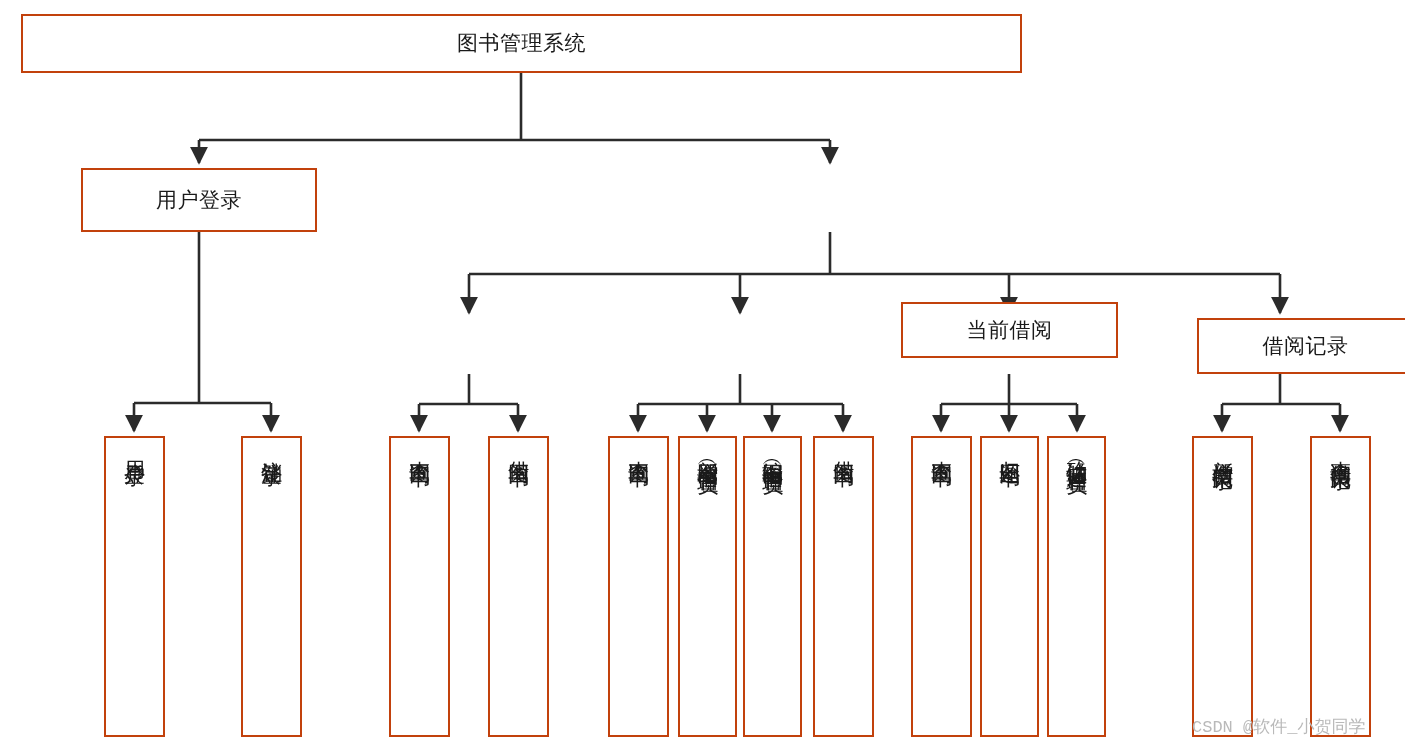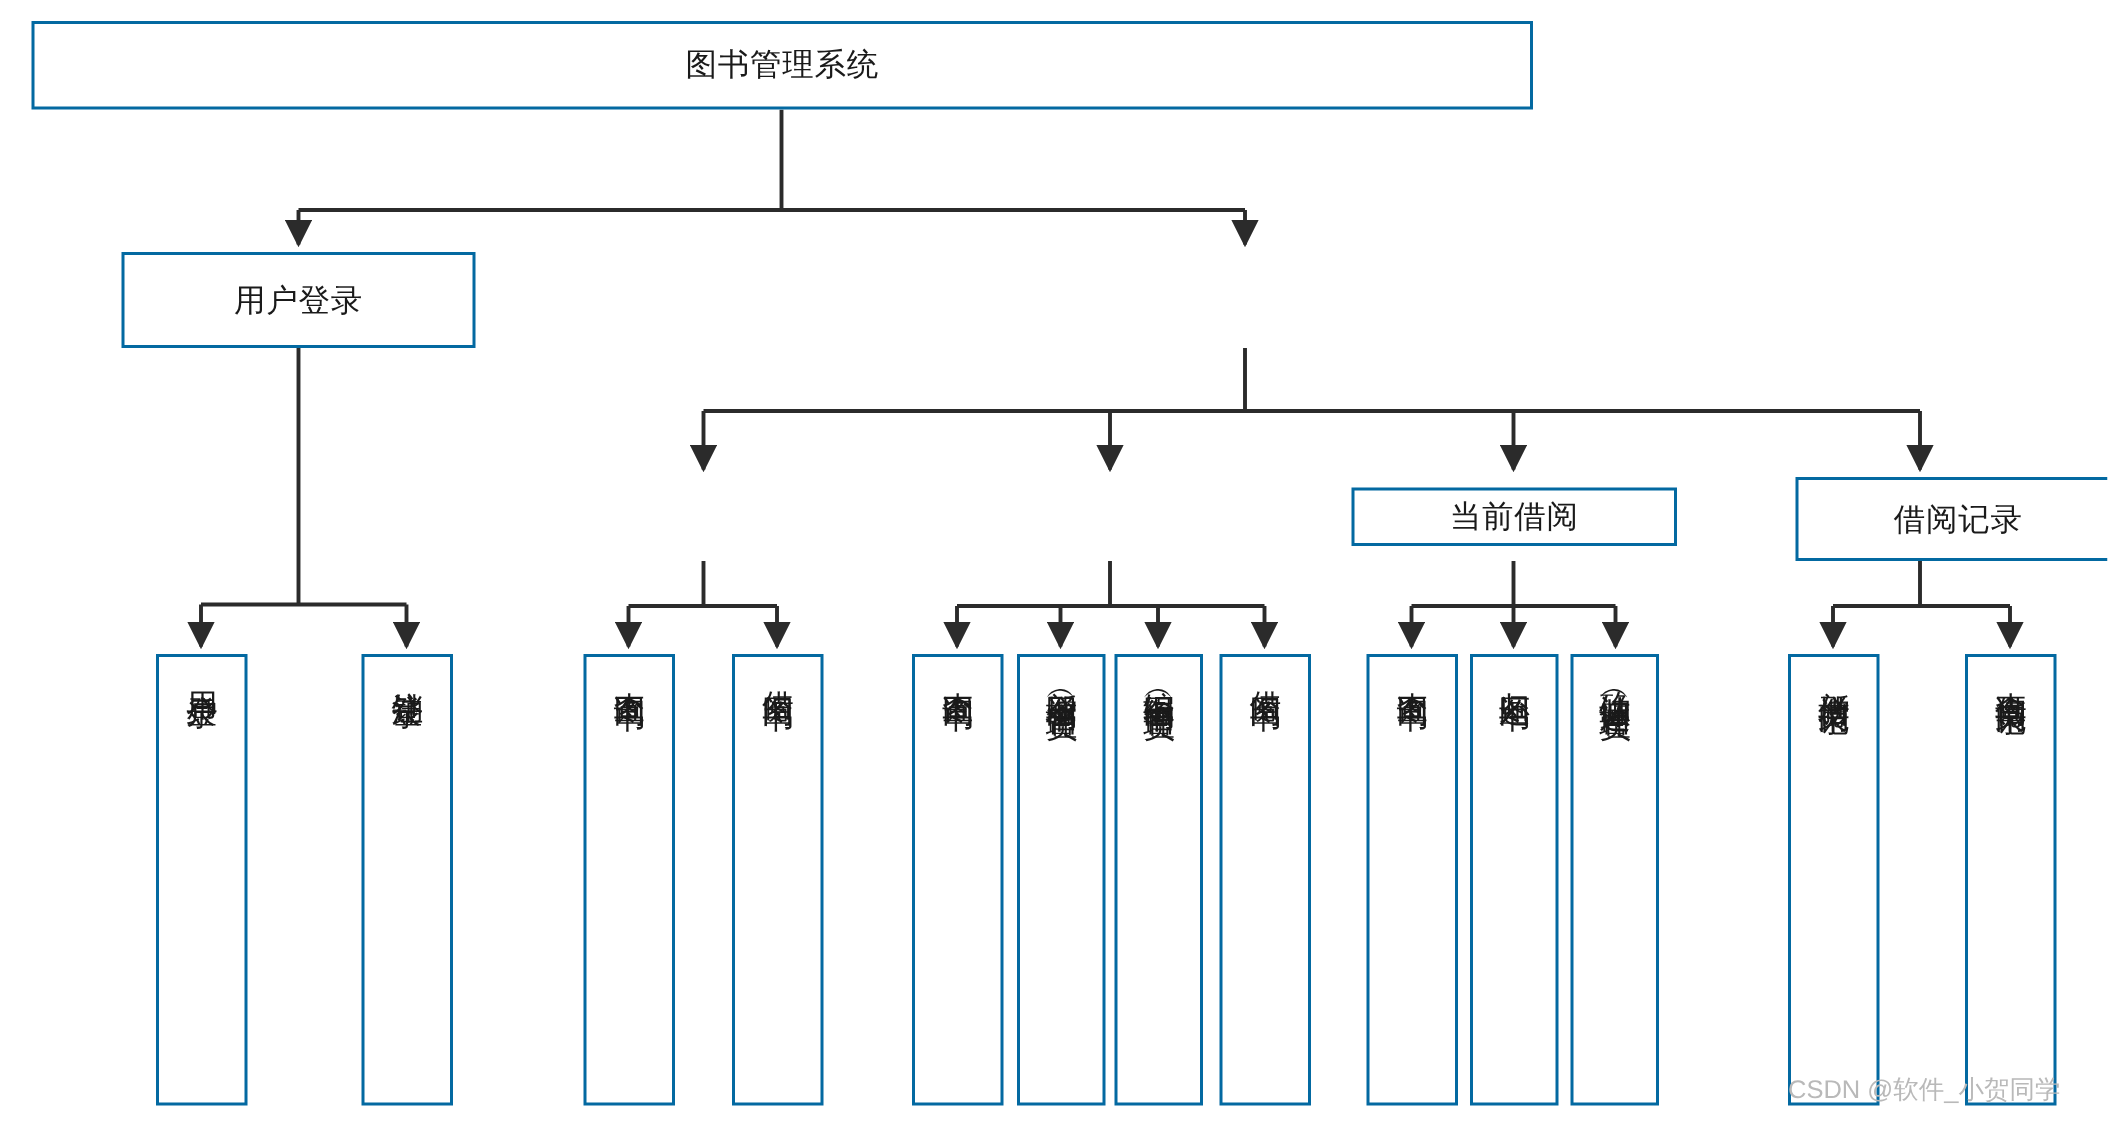--- a/index.html
+++ b/index.html
@@ -23,21 +23,21 @@
     left: 0;
     top: 0;
     width: 1405px;
     height: 747px;
     pointer-events: none;
   }
   .node {
     position: absolute;
     box-sizing: border-box;
     background: #ffffff;
-    border: 2px solid #0369a1;
+    border: 2px solid #c2410c;
     display: flex;
     align-items: center;
     justify-content: center;
     color: #1a1a1a;
     z-index: 2;
   }
   .node .label {
     display: block;
     text-align: center;
     line-height: 1.18;
@@ -67,21 +67,21 @@
     max-height: 288px;
   }
   .watermark {
     position: absolute;
     left: 1192px;
     top: 715px;
     font-size: 17px;
     color: #b9b9b9;
     white-space: nowrap;
     z-index: 5;
-    font-family: Liberation Sans, sans-serif;
+    font-family: Liberation Mono, monospace;
   }
 </style>
 </head>
 <body>
 
 <div id="canvas">
 
   <svg id="edges" viewBox="0 0 1405 747" width="1405" height="747" xmlns="http://www.w3.org/2000/svg">
     <defs>
       <marker id="arrow" viewBox="0 0 10 10" refX="9" refY="5" markerWidth="7" markerHeight="7" orient="auto-start-reverse">
@@ -133,21 +133,21 @@
   </svg>
 
   <div class="node h" style="left:21px; top:14px; width:1001px; height:59px;">
     <span class="label">图书管理系统</span>
   </div>
 
   <div class="node h" style="left:81px; top:168px; width:236px; height:64px;">
     <span class="label">用户登录</span>
   </div>
 
-  <div class="node h" style="left:901px; top:325px; width:217px; height:39px;">
+  <div class="node h" style="left:901px; top:302px; width:217px; height:56px;">
     <span class="label">当前借阅</span>
   </div>
   <div class="node h" style="left:1171px; top:318px; width:217px; height:56px;margin-left:26px;">
     <span class="label">借阅记录</span>
   </div>
 
   <div class="node v" style="left:104px; top:436px; width:61px; height:301px;">
     <span class="label">用户登录</span>
   </div>
   <div class="node v" style="left:241px; top:436px; width:61px; height:301px;">

